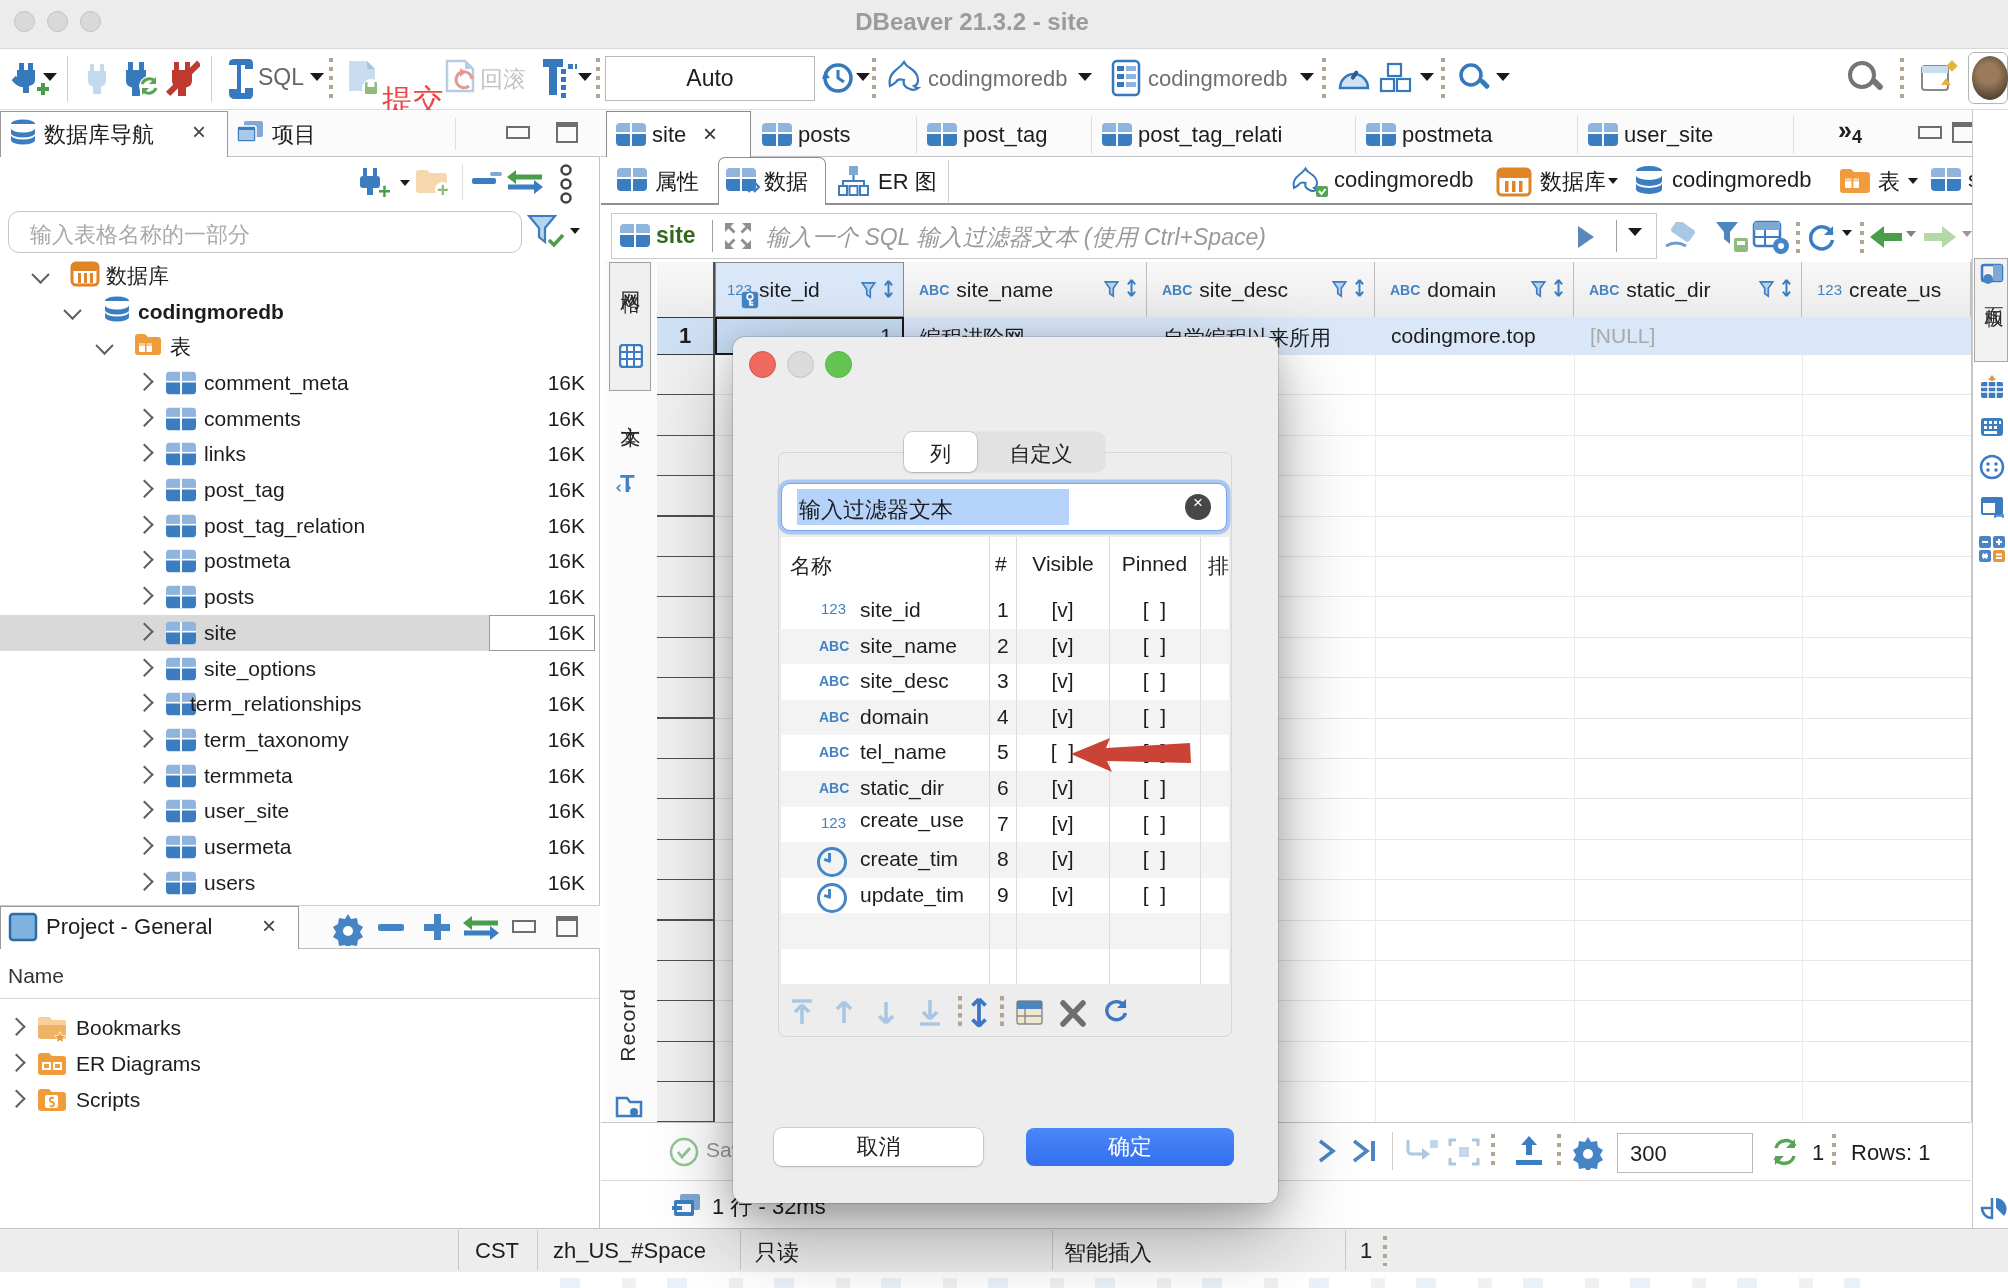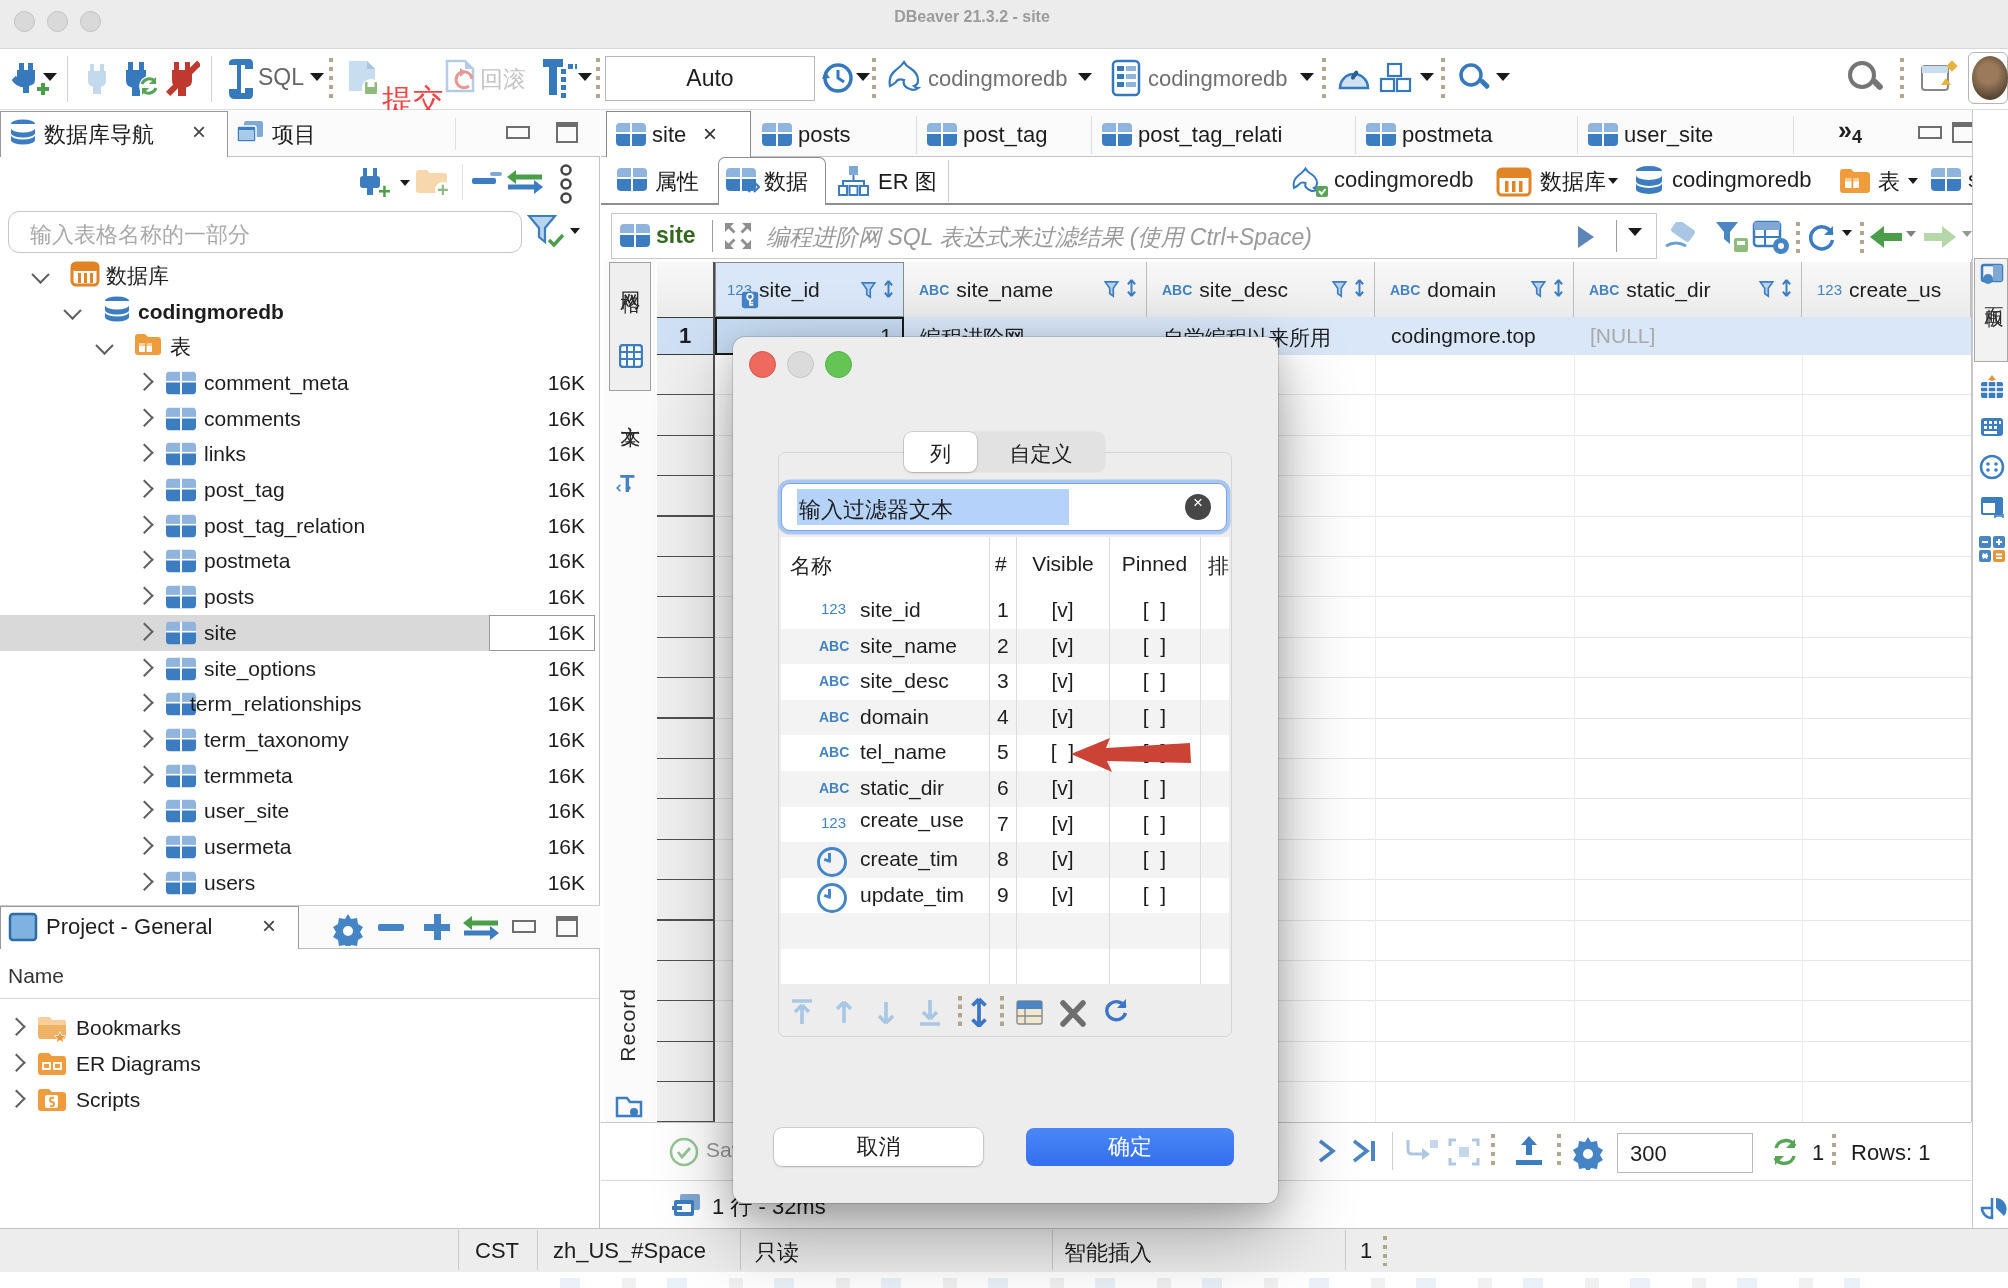--- a/index.html
+++ b/index.html
@@ -30,21 +30,21 @@
 .funnel{width:17px;height:17px}
 .sortar{width:13px;height:18px}
 .pale{opacity:.45}
 </style></head>
 <body>
 
 <div class="ab" style="left:0;top:0;width:2008px;height:49px;background:#ececec;border-bottom:1px solid #d8d8d8"></div>
 <div class="ab" style="left:14px;top:11px;width:21px;height:21px;border-radius:50%;background:#d9d9d9;border:1px solid #c2c2c2"></div>
 <div class="ab" style="left:47px;top:11px;width:21px;height:21px;border-radius:50%;background:#d9d9d9;border:1px solid #c2c2c2"></div>
 <div class="ab" style="left:80px;top:11px;width:21px;height:21px;border-radius:50%;background:#d9d9d9;border:1px solid #c2c2c2"></div>
-<div class="ab tx" style="left:0;top:8px;width:1944px;text-align:center;font-size:16px;font-weight:700;color:#9b9b9b">DBeaver 21.3.2 - site</div>
+<div class="ab tx" style="left:0;top:8px;width:1944px;text-align:center;font-size:24px;font-weight:700;color:#9b9b9b">DBeaver 21.3.2 - site</div>
 
 <div class="ab" style="left:0;top:49px;width:2008px;height:61px;background:#fff;border-bottom:1px solid #dedede"></div>
 <svg class="ab" style="left:9px;top:60px" width="40" height="40" viewBox="0 0 40 40">
     <g fill="#3679bc">
       <path d="M6 12 q-2 10 5 15 l4 -4 q-5 -4 -3 -11 z" transform="rotate(-45 14 20)"></path>
       <path d="M8 10 h18 v10 q0 6 -9 6 q-9 0 -9 -6 z"></path>
       <rect x="10" y="3" width="5" height="9"></rect>
       <rect x="19" y="3" width="5" height="9"></rect>
       <path d="M14 25 h6 v8 h-6 z"></path>
     </g>
@@ -487,21 +487,21 @@
 <div class="ab tx" style="left:656px;top:222px;font-size:23px;font-weight:700;color:#33691e">site</div>
 <div class="ab sep" style="left:712px;top:220px;height:32px;background:#9e9e9e"></div>
 <svg class="ab" style="left:722px;top:220px" width="32" height="32" viewBox="0 0 32 32">
     <g fill="#8f8f8f">
       <path d="M3 3 h9 l-3.5 3.5 5 5 -2 2 -5 -5 L3 12 z"></path>
       <path d="M29 3 v9 l-3.5 -3.5 -5 5 -2 -2 5 -5 L20 3 z"></path>
       <path d="M3 29 v-9 l3.5 3.5 5 -5 2 2 -5 5 L12 29 z"></path>
       <path d="M29 29 h-9 l3.5 -3.5 -5 -5 2 -2 5 5 L29 20 z"></path>
     </g>
   </svg>
-<div class="ab tx" style="left:766px;top:222px;font-size:23px;font-style:italic;color:#9a9a9a">编程进阶网 SQL 表达式来过滤结果 (使用 Ctrl+Space)</div>
+<div class="ab tx" style="left:766px;top:222px;font-size:23px;font-style:italic;color:#9a9a9a">输入一个 SQL 输入过滤器文本 (使用 Ctrl+Space)</div>
 <svg class="ab" style="left:1574px;top:224px" width="24" height="26" viewBox="0 0 24 26">
     <path d="M4 2 l16 11 -16 11 z" fill="#5b87b8"></path>
   </svg>
 <div class="ab sep" style="left:1616px;top:220px;height:32px;background:#9e9e9e"></div>
 <div class="ab dar" style="left:1628px;top:228px"></div>
 <svg class="ab" style="left:1664px;top:222px" width="38" height="30" viewBox="0 0 38 30">
     <rect x="8" y="2" width="22" height="14" rx="3" transform="rotate(35 19 9)" fill="#a9c7e3"></rect>
     <path d="M2 24 q10 -6 20 0" stroke="#6b9fd0" stroke-width="3" fill="none"></path>
   </svg>
 <svg class="ab" style="left:1714px;top:220px" width="36" height="34" viewBox="0 0 36 34">

